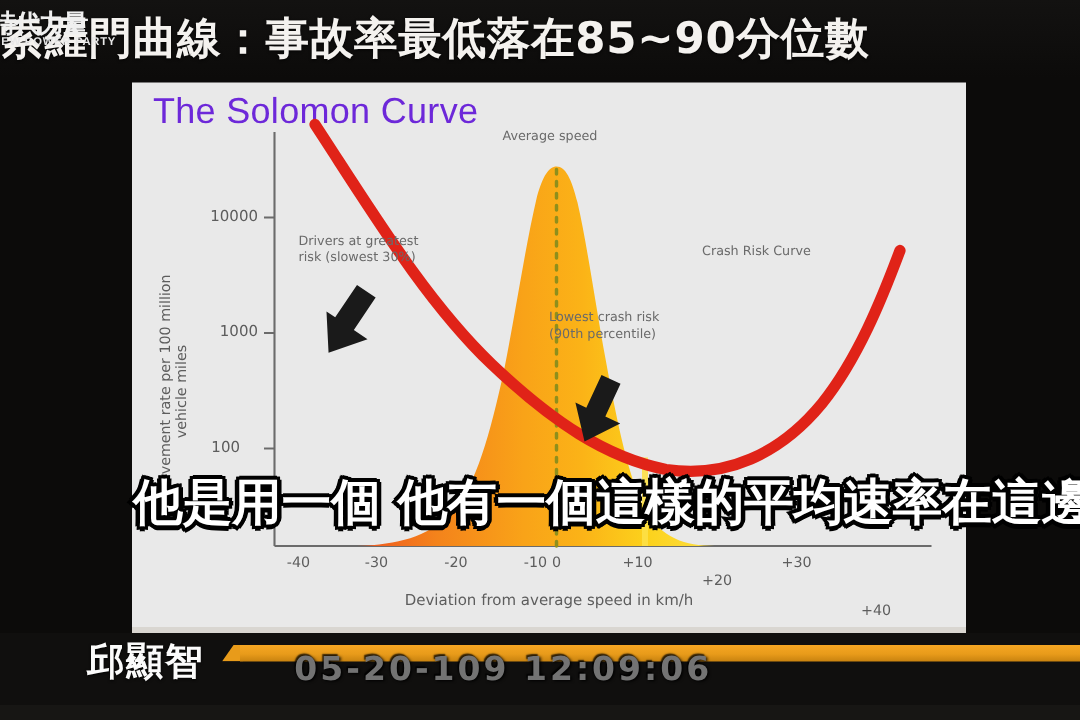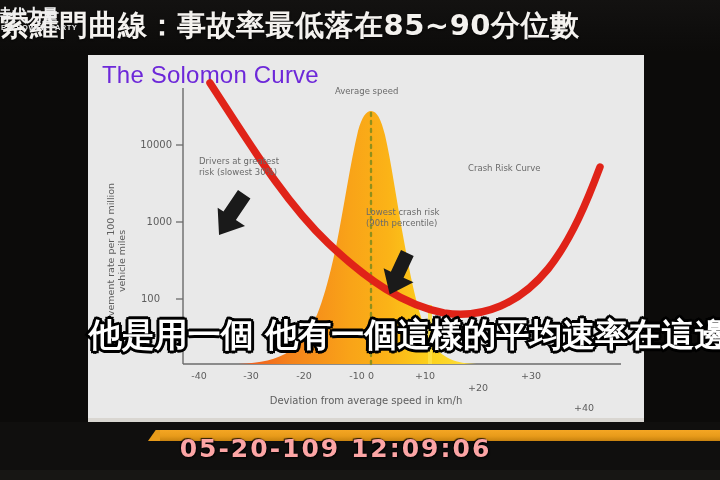--- a/index.html
+++ b/index.html
@@ -197,22 +197,22 @@
     width: 14px;
     height: 11px;
     background: #e89b1a;
     clip-path: polygon(55% 0, 100% 0, 100% 100%, 0 100%);
   }
   #timestamp {
     position: absolute;
     left: 0; top: 434px;
     width: 671px;
     text-align: center;
-    color: #fca5a5;
-    font-size: 25px;
+    color: #737373;
+    font-size: 22px;
     font-weight: 700;
     letter-spacing: 2px;
     font-family: "DejaVu Sans", "Liberation Sans", sans-serif;
     text-shadow: 1px 1px 2px rgba(0,0,0,0.95), -1px -1px 1px rgba(0,0,0,0.8);
   }
   #bottom-edge {
     position: absolute;
     left: 0; top: 470px;
     width: 720px;
     height: 10px;
@@ -328,20 +328,21 @@
 
   <div id="panel-top-strip"></div>
 
   <div id="lower-third"></div>
 
   <div id="party-logo">
     <div id="party-logo-cn">時代力量</div>
     <div id="party-logo-en">NEW POWER PARTY</div>
   </div>
 
+  <div id="speaker-name">邱顯智</div>
 
   <div id="amber-bar-cap"></div>
   <div id="amber-bar"></div>
 
   <div id="timestamp">05-20-109 12:09:06</div>
 
   <div id="bottom-edge"></div>
 </div>
 
 </body></html>

